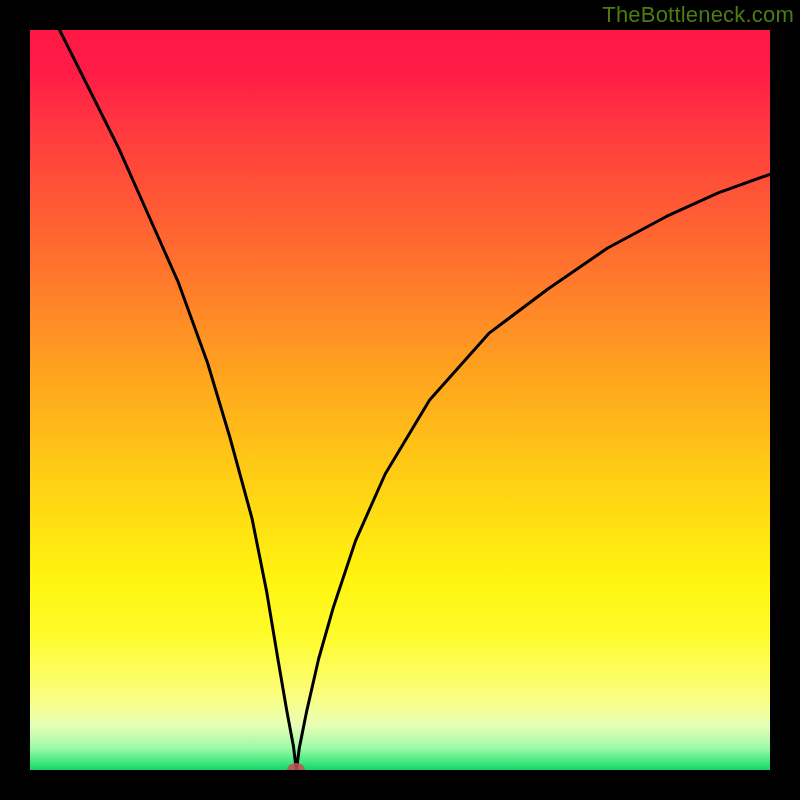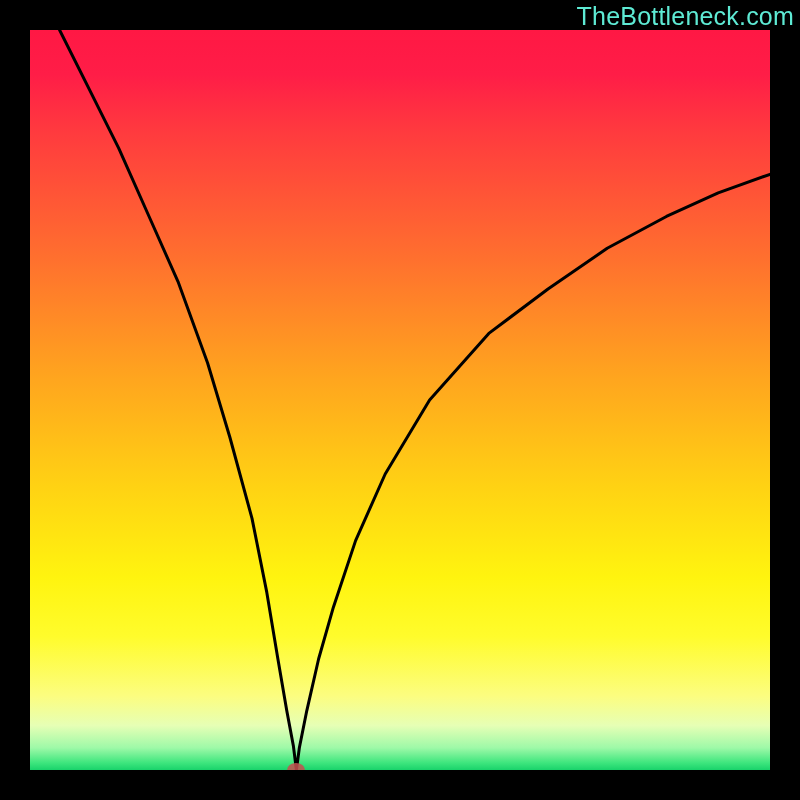--- a/index.html
+++ b/index.html
@@ -50,22 +50,22 @@
   .curve-svg {
     position: absolute;
     inset: 0;
     width: 740px;
     height: 740px;
   }
   .watermark {
     position: absolute;
     top: 2px;
     right: 6px;
-    color: #5eead4;
-    font-size: 25px;
+    color: #4d7c0f;
+    font-size: 22px;
     font-weight: 400;
     letter-spacing: 0.2px;
   }
   .min-marker {
     position: absolute;
     width: 18px;
     height: 14px;
     border-radius: 50%;
     background: rgba(198, 80, 80, 0.85);
     transform: translate(-50%, -50%);

